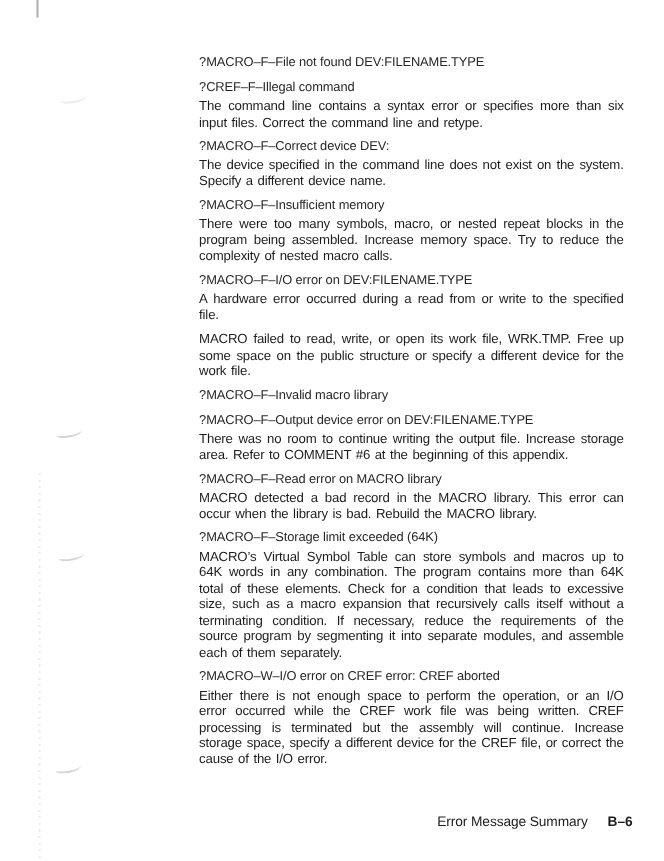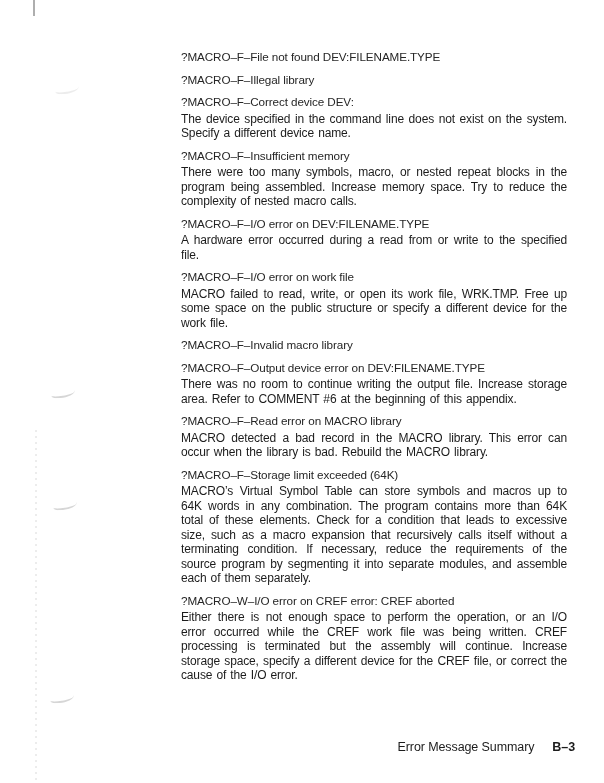--- a/index.html
+++ b/index.html
@@ -107,40 +107,40 @@
   <div class="margin-mark mark-3"></div>
   <div class="margin-mark mark-4"></div>
 
   <div class="content">
 
     <div class="section">
       <p class="heading">?MACRO–F–File not found DEV:FILENAME.TYPE</p>
     </div>
 
     <div class="section">
-      <p class="heading">?MACRO–F–Illegal library</p>
+      <p class="heading">?CREF–F–Illegal command</p>
+      <p class="body-text">The command line contains a syntax error or specifies more than six input files. Correct the command line and retype.</p>
     </div>
 
     <div class="section">
       <p class="heading">?MACRO–F–Correct device DEV:</p>
       <p class="body-text">The device specified in the command line does not exist on the system. Specify a different device name.</p>
     </div>
 
     <div class="section">
       <p class="heading">?MACRO–F–Insufficient memory</p>
       <p class="body-text">There were too many symbols, macro, or nested repeat blocks in the program being assembled. Increase memory space. Try to reduce the complexity of nested macro calls.</p>
     </div>
 
     <div class="section">
       <p class="heading">?MACRO–F–I/O error on DEV:FILENAME.TYPE</p>
       <p class="body-text">A hardware error occurred during a read from or write to the specified file.</p>
     </div>
 
     <div class="section">
-      <p class="heading">?MACRO–F–I/O error on work file</p>
       <p class="body-text">MACRO failed to read, write, or open its work file, WRK.TMP. Free up some space on the public structure or specify a different device for the work file.</p>
     </div>
 
     <div class="section">
       <p class="heading">?MACRO–F–Invalid macro library</p>
     </div>
 
     <div class="section">
       <p class="heading">?MACRO–F–Output device error on DEV:FILENAME.TYPE</p>
       <p class="body-text">There was no room to continue writing the output file. Increase storage area. Refer to COMMENT #6 at the beginning of this appendix.</p>
@@ -157,16 +157,16 @@
     </div>
 
     <div class="section">
       <p class="heading">?MACRO–W–I/O error on CREF error: CREF aborted</p>
       <p class="body-text">Either there is not enough space to perform the operation, or an I/O error occurred while the CREF work file was being written. CREF processing is terminated but the assembly will continue. Increase storage space, specify a different device for the CREF file, or correct the cause of the I/O error.</p>
     </div>
 
   </div>
 
   <div class="footer">
-    <span>Error Message Summary</span><span class="page-num">B–3</span>
+    <span>Error Message Summary</span><span class="page-num">B–6</span>
   </div>
 
 </div>
 
 </body></html>

